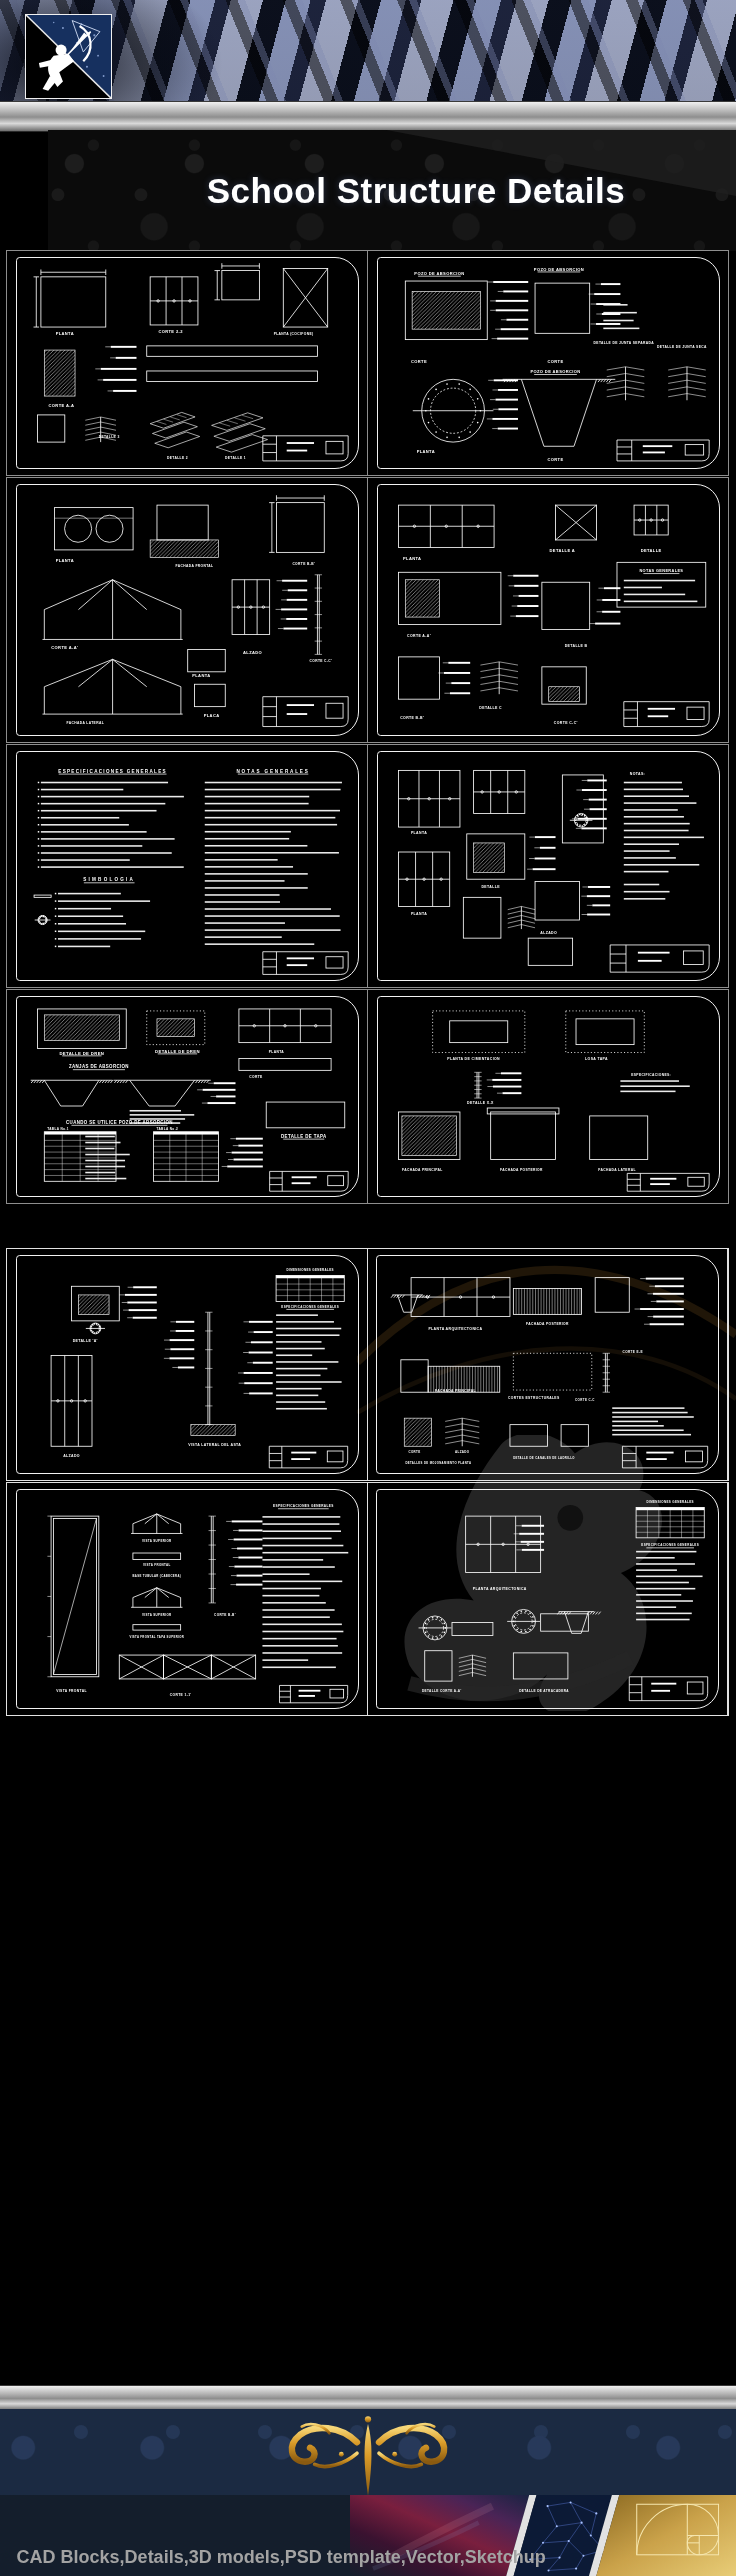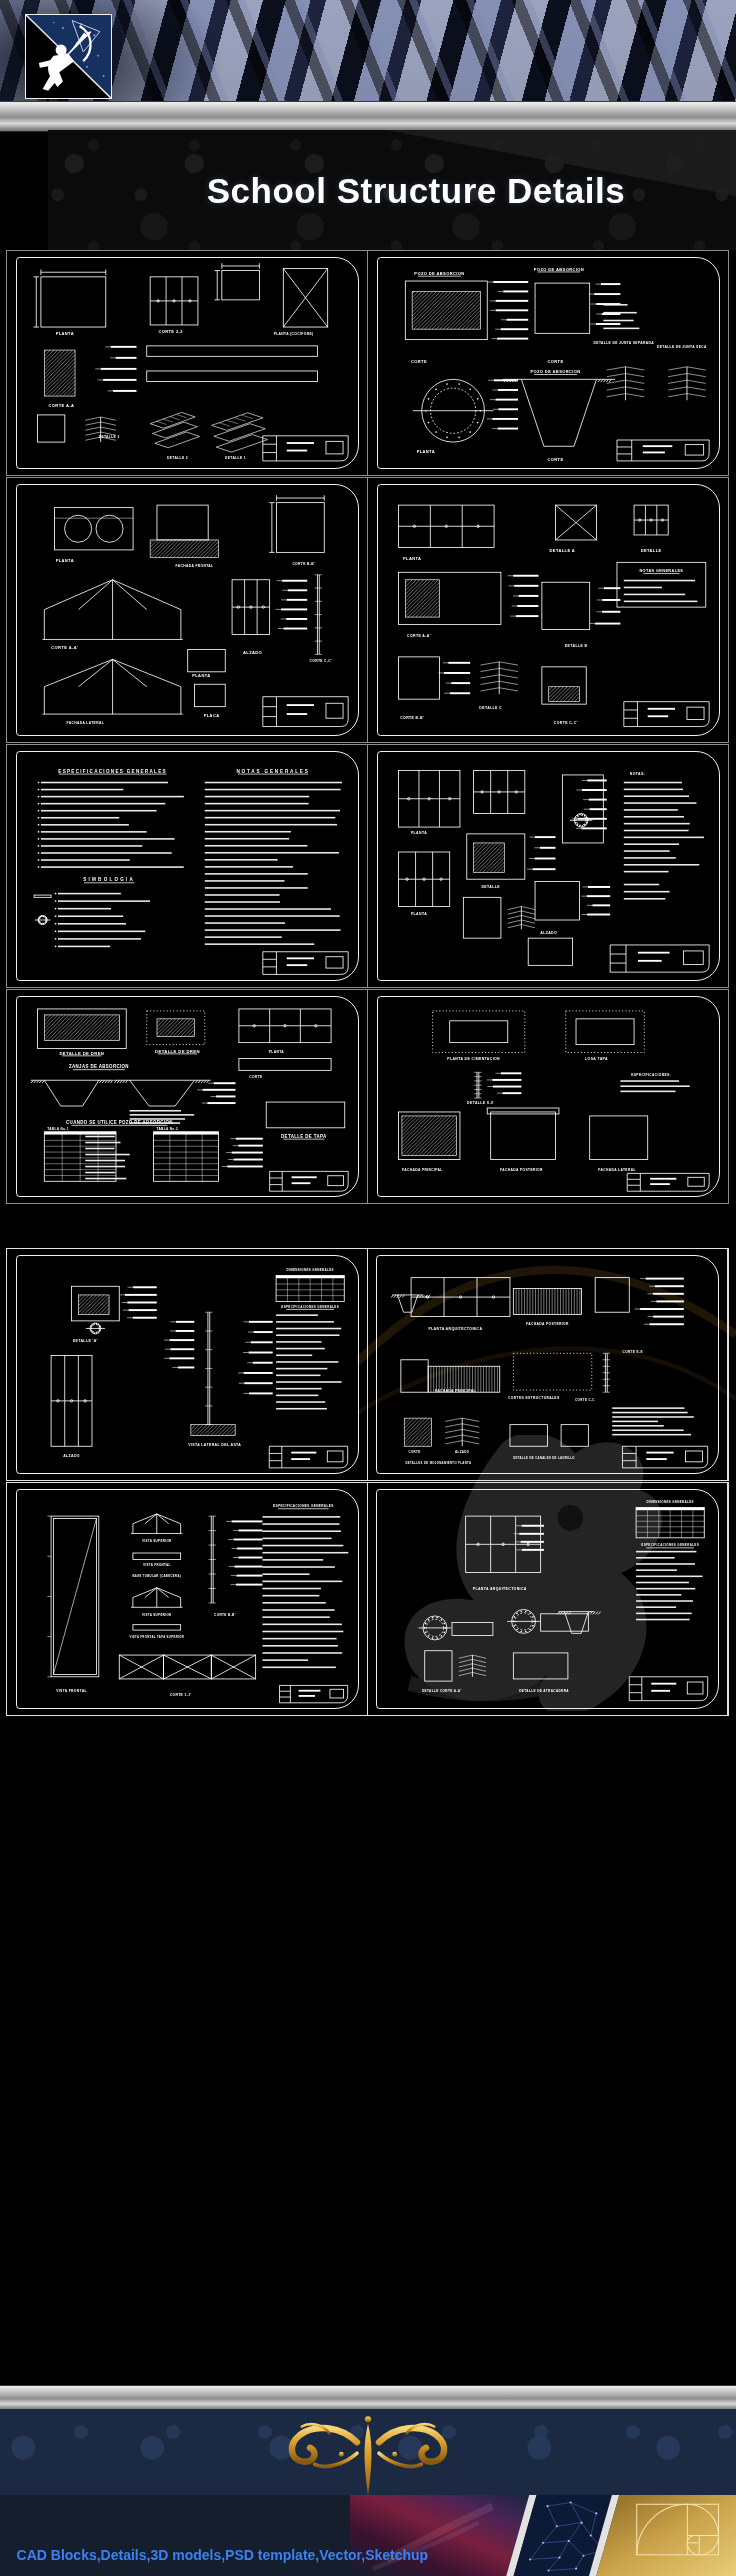--- a/index.html
+++ b/index.html
@@ -48,21 +48,21 @@
   .sheet svg{width:100%;height:100%;display:block;}
   
   .band-navy{position:absolute;top:2409px;left:0;width:736px;height:86px;background-color:#1b2a42;
     background-image:
       radial-gradient(circle at 18% 30%, #27395a 0 8%, rgba(0,0,0,0) 9%),
       radial-gradient(circle at 62% 70%, #223351 0 9%, rgba(0,0,0,0) 10%),
       radial-gradient(circle at 88% 25%, #253756 0 6%, rgba(0,0,0,0) 7%);
     background-size:129px 129px,166px 166px,92px 92px;}
   .footer{position:absolute;top:2495px;left:0;width:736px;height:81px;background:#141e2c;overflow:hidden;}
   .footer-title{position:absolute;left:16.6px;top:13px;color:#fff;font-size:30px;font-weight:700;letter-spacing:0.2px;}
-  .footer-sub{position:absolute;left:16.6px;top:52px;color:#3b82f6;font-size:14px;font-weight:700;}
+  .footer-sub{position:absolute;left:16.6px;top:52px;color:#a3a3a3;font-size:18px;font-weight:700;}
   .wm{position:absolute;pointer-events:none;}
 </style>
 </head>
 <body>
 
 <div class="page">
 
   <div class="hero">
     <div class="cross"></div>
     <div class="shade"></div>

